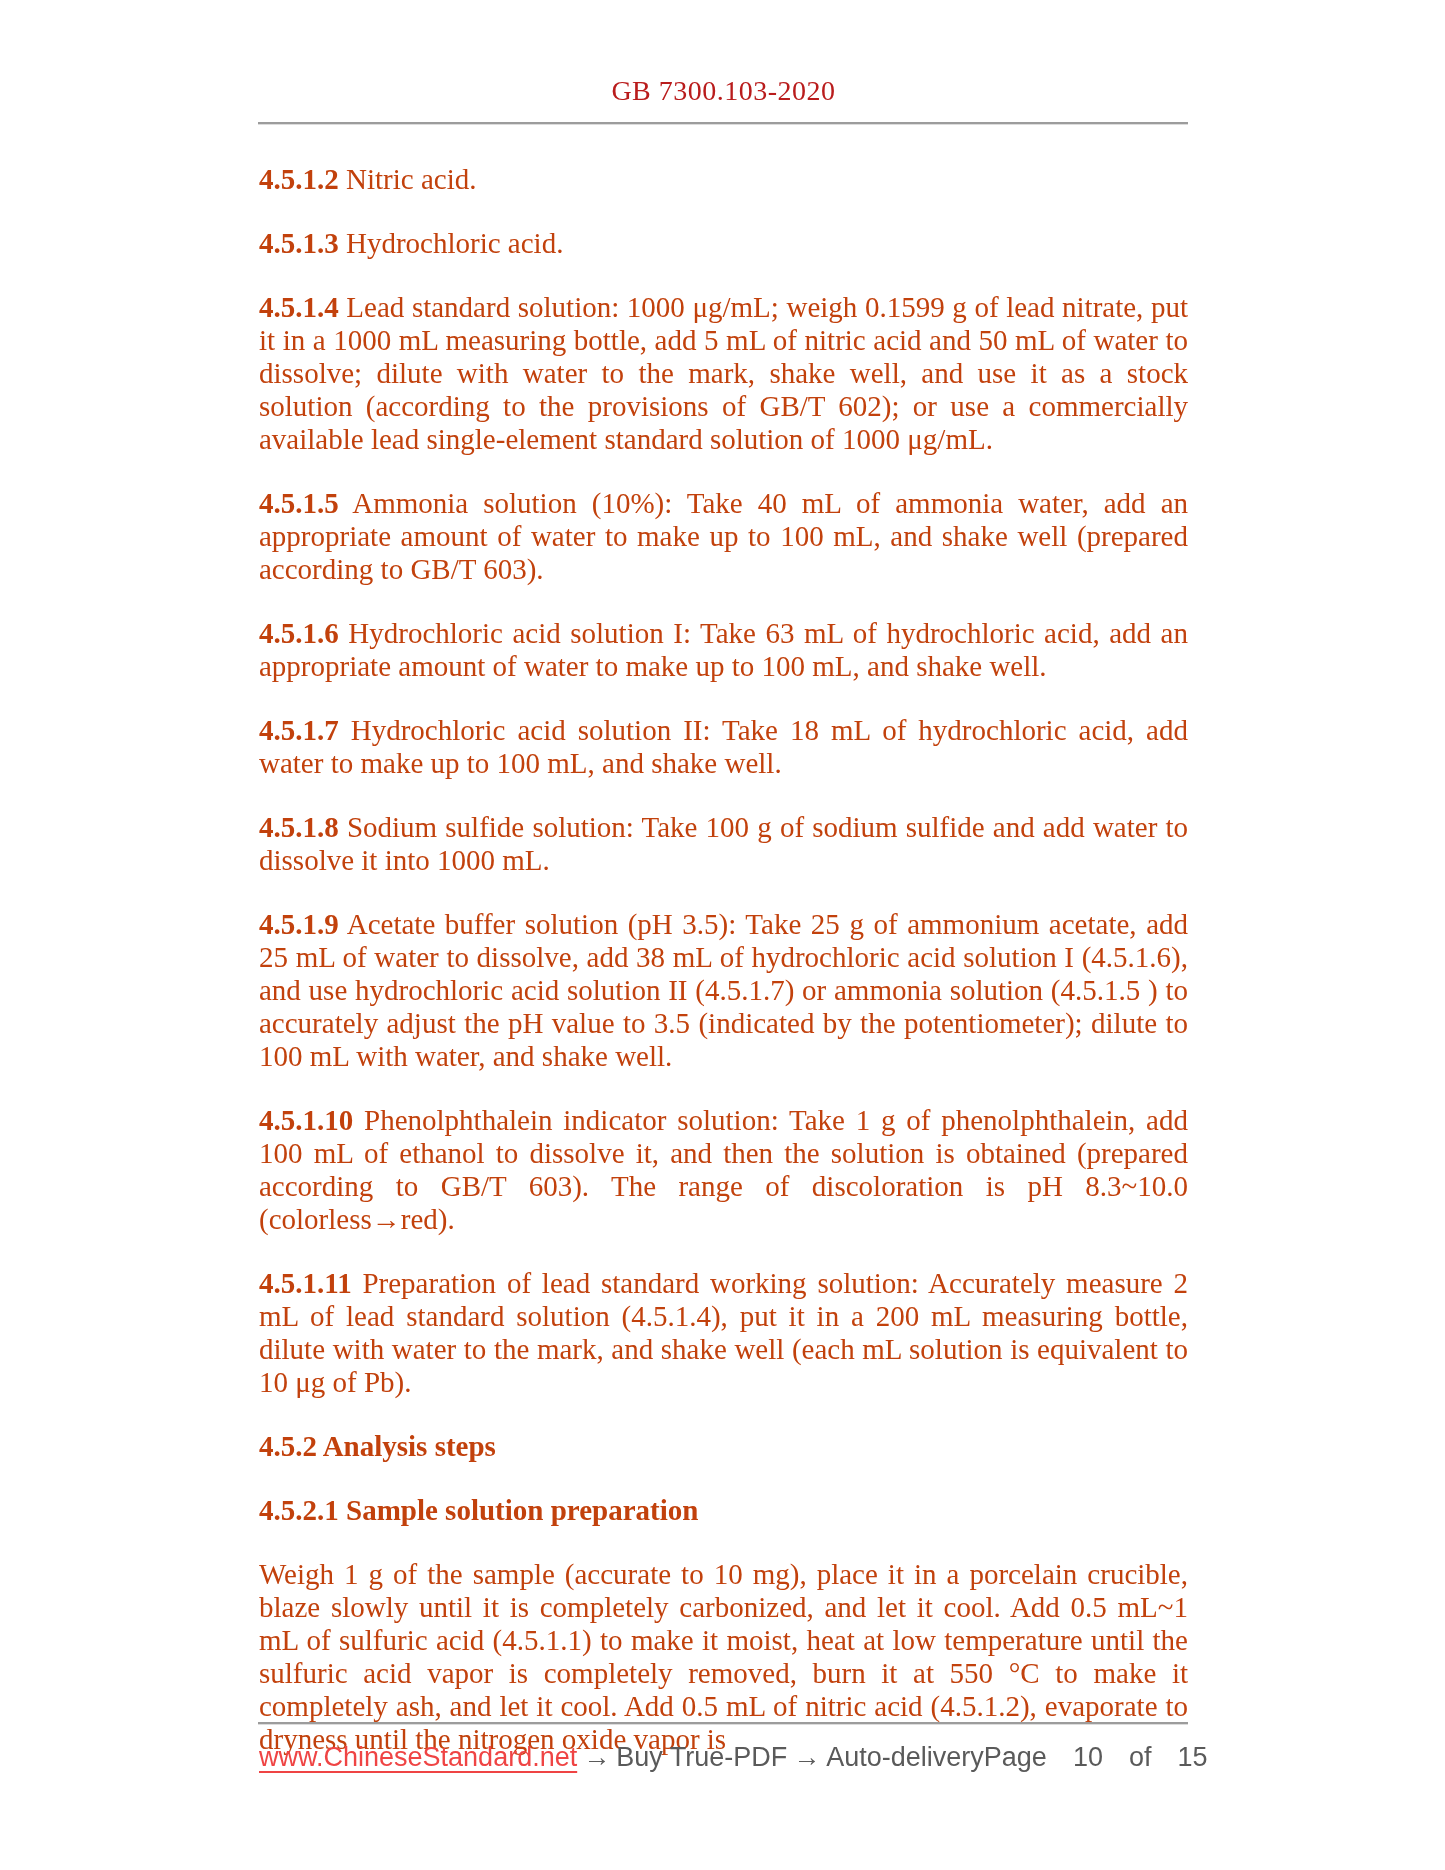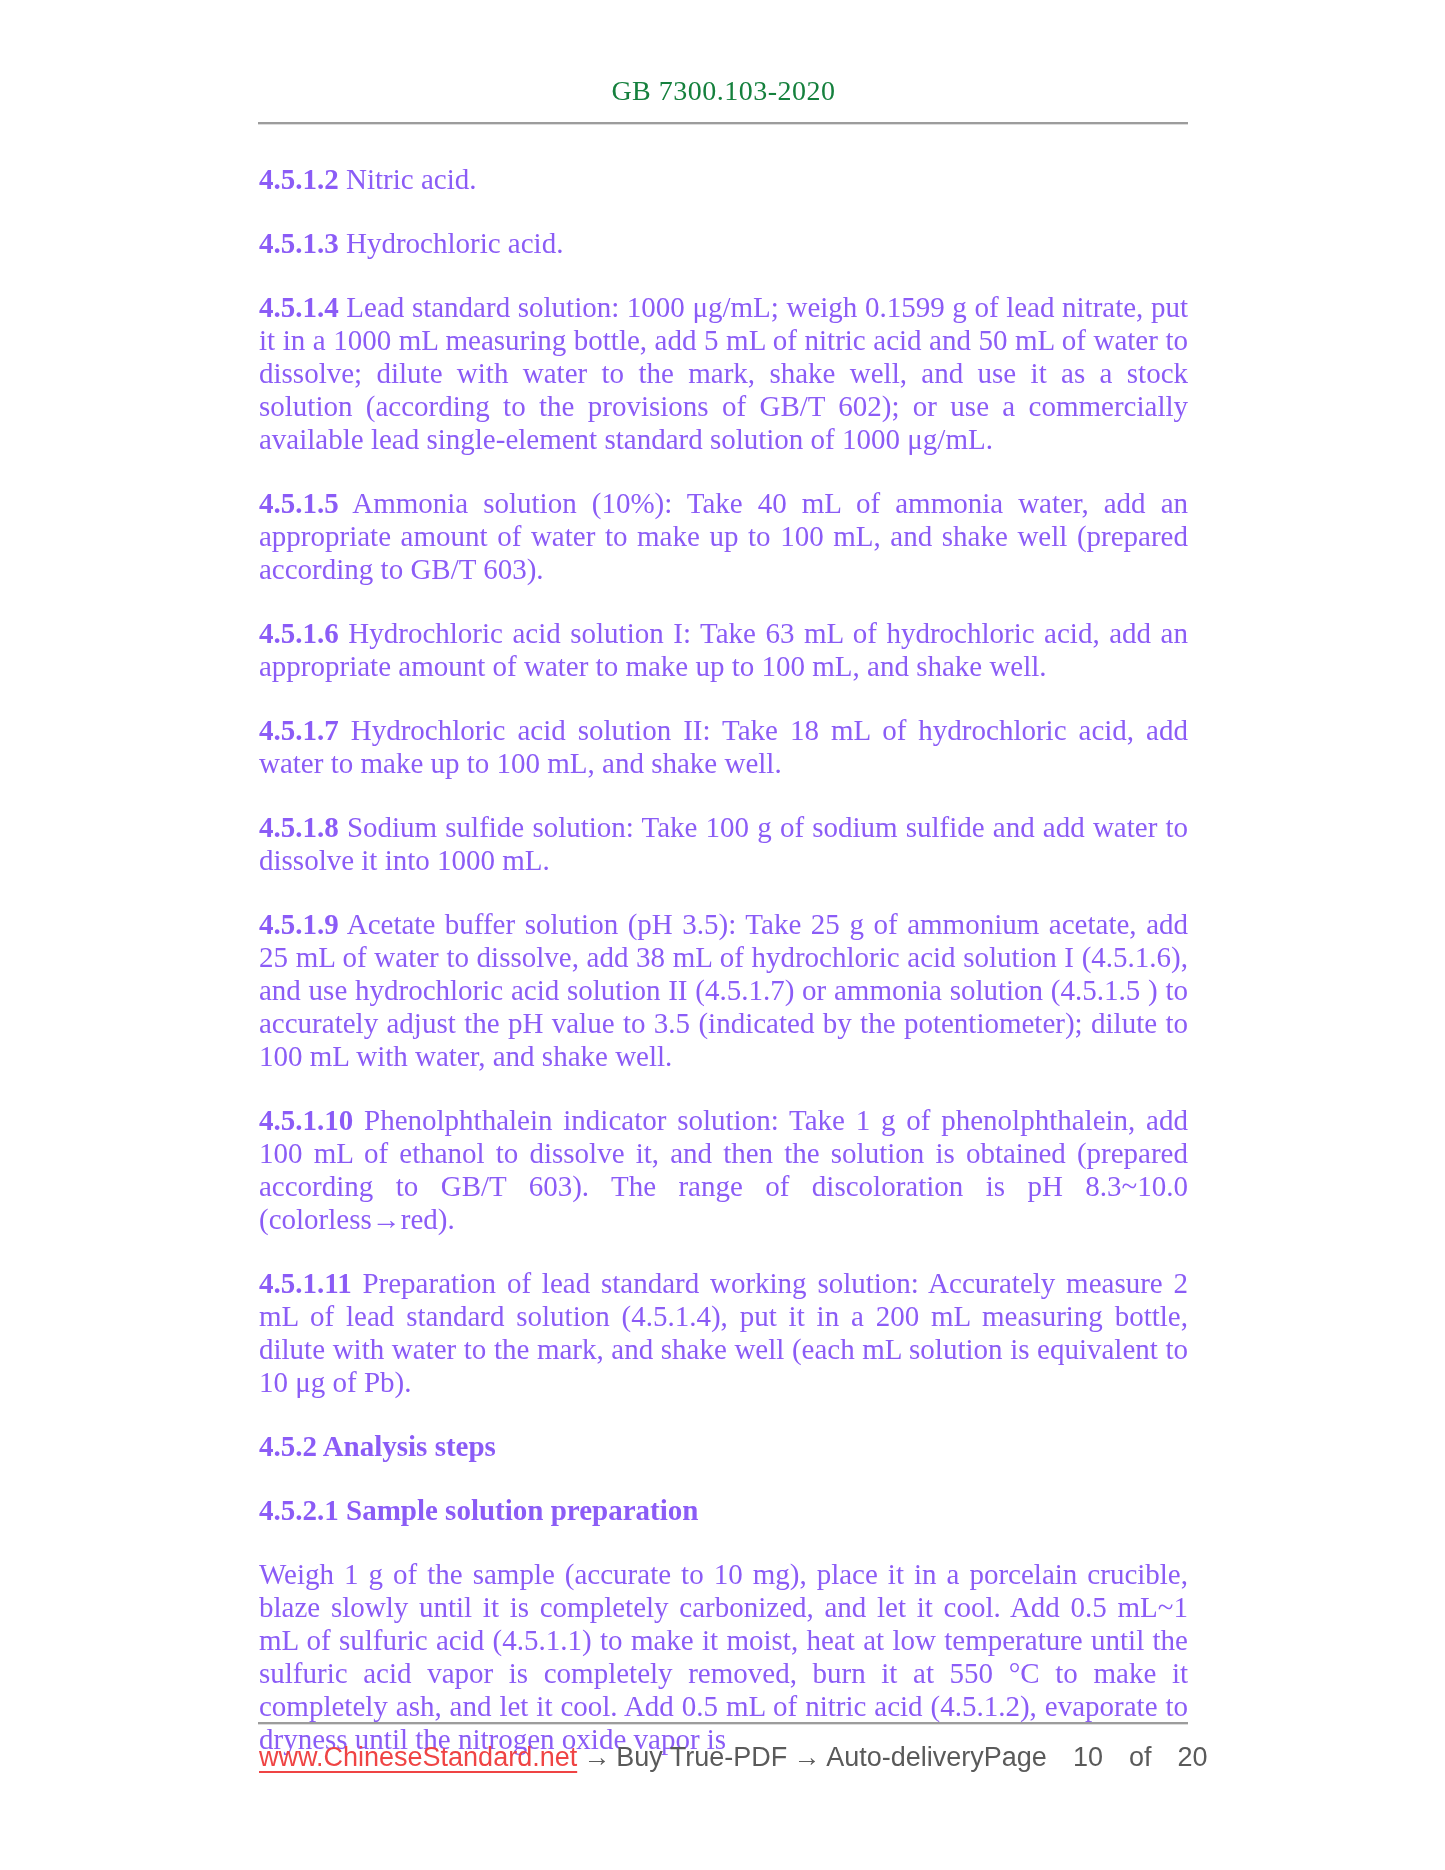--- a/index.html
+++ b/index.html
@@ -16,39 +16,39 @@
     font-family: "Liberation Serif", "DejaVu Serif", serif;
   }
   .header-title {
     position: absolute;
     top: 76px;
     left: 259px;
     width: 929px;
     text-align: center;
     font-size: 28px;
     line-height: 30px;
-    color: #15803d;
+    color: #b91c1c;
     letter-spacing: 0.5px;
   }
   .rule {
     position: absolute;
     left: 258px;
     width: 930px;
     height: 2px;
     background: #9c9c9c;
     box-shadow: 0 1px 0 #dcdcdc;
   }
   .rule-top { top: 122px; }
   .rule-bottom { top: 1722px; }
   .content {
     position: absolute;
     top: 163px;
     left: 259px;
     width: 929px;
-    color: #8b5cf6;
+    color: #c2410c;
   }
   .para {
     margin: 0 0 31px 0;
     font-size: 29px;
     line-height: 33px;
     text-align: justify;
   }
   .para b { font-weight: bold; }
   .footer {
     position: absolute;
@@ -104,17 +104,17 @@
       <p class="para">Weigh 1 g of the sample (accurate to 10 mg), place it in a porcelain crucible, blaze slowly until it is completely carbonized, and let it cool. Add 0.5 mL~1 mL of sulfuric acid (4.5.1.1) to make it moist, heat at low temperature until the sulfuric acid vapor is completely removed, burn it at 550 °C to make it completely ash, and let it cool. Add 0.5 mL of nitric acid (4.5.1.2), evaporate to dryness until the nitrogen oxide vapor is</p>
     </div>
 
   <div class="rule rule-bottom"></div>
 
   <div class="footer">
     <div class="footer-left">
       <span class="footer-link">www.ChineseStandard.net</span><span class="footer-arrow">→</span><span>Buy True-PDF</span><span class="footer-arrow">→</span><span>Auto-delivery</span>
     </div>
     <div class="page-indicator">
-      <span class="pi-word" style="margin-left:0">Page</span><span class="pi-num">10</span><span class="pi-word">of</span><span class="pi-num" style="margin-right:0">20</span>
+      <span class="pi-word" style="margin-left:0">Page</span><span class="pi-num">10</span><span class="pi-word">of</span><span class="pi-num" style="margin-right:0">15</span>
     </div>
   </div>
 
 </div>
 
 </body></html>

